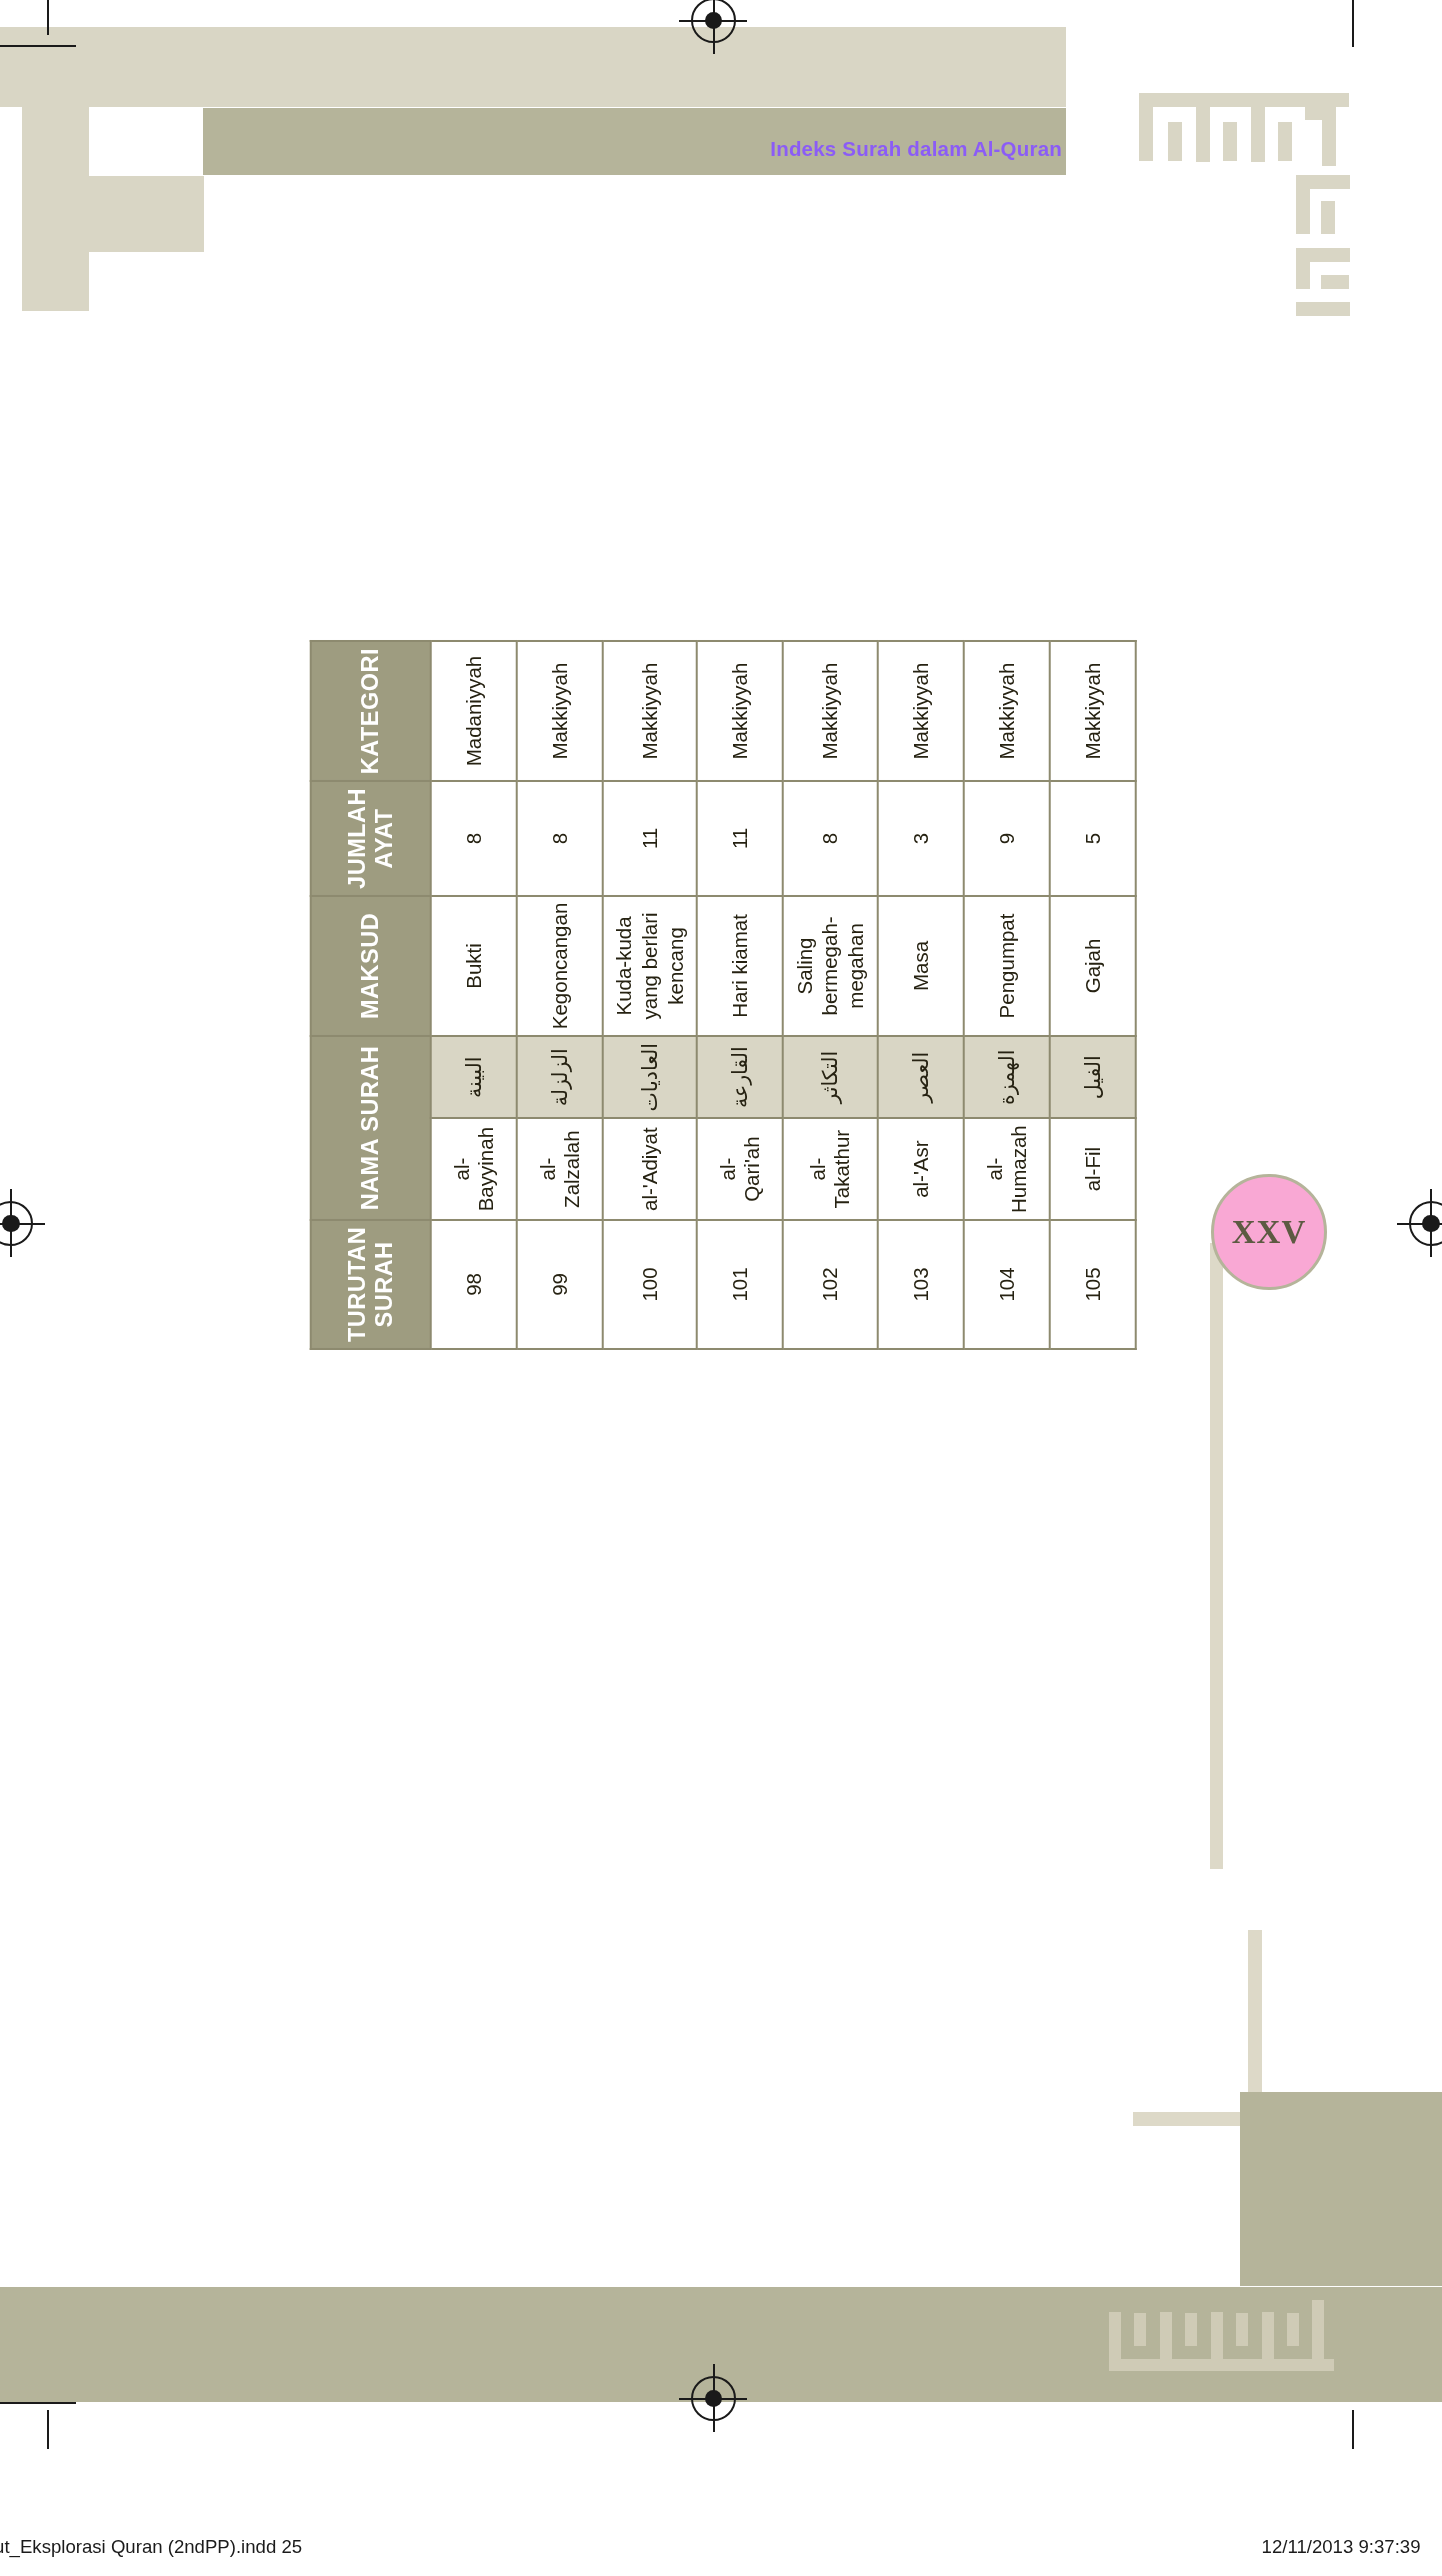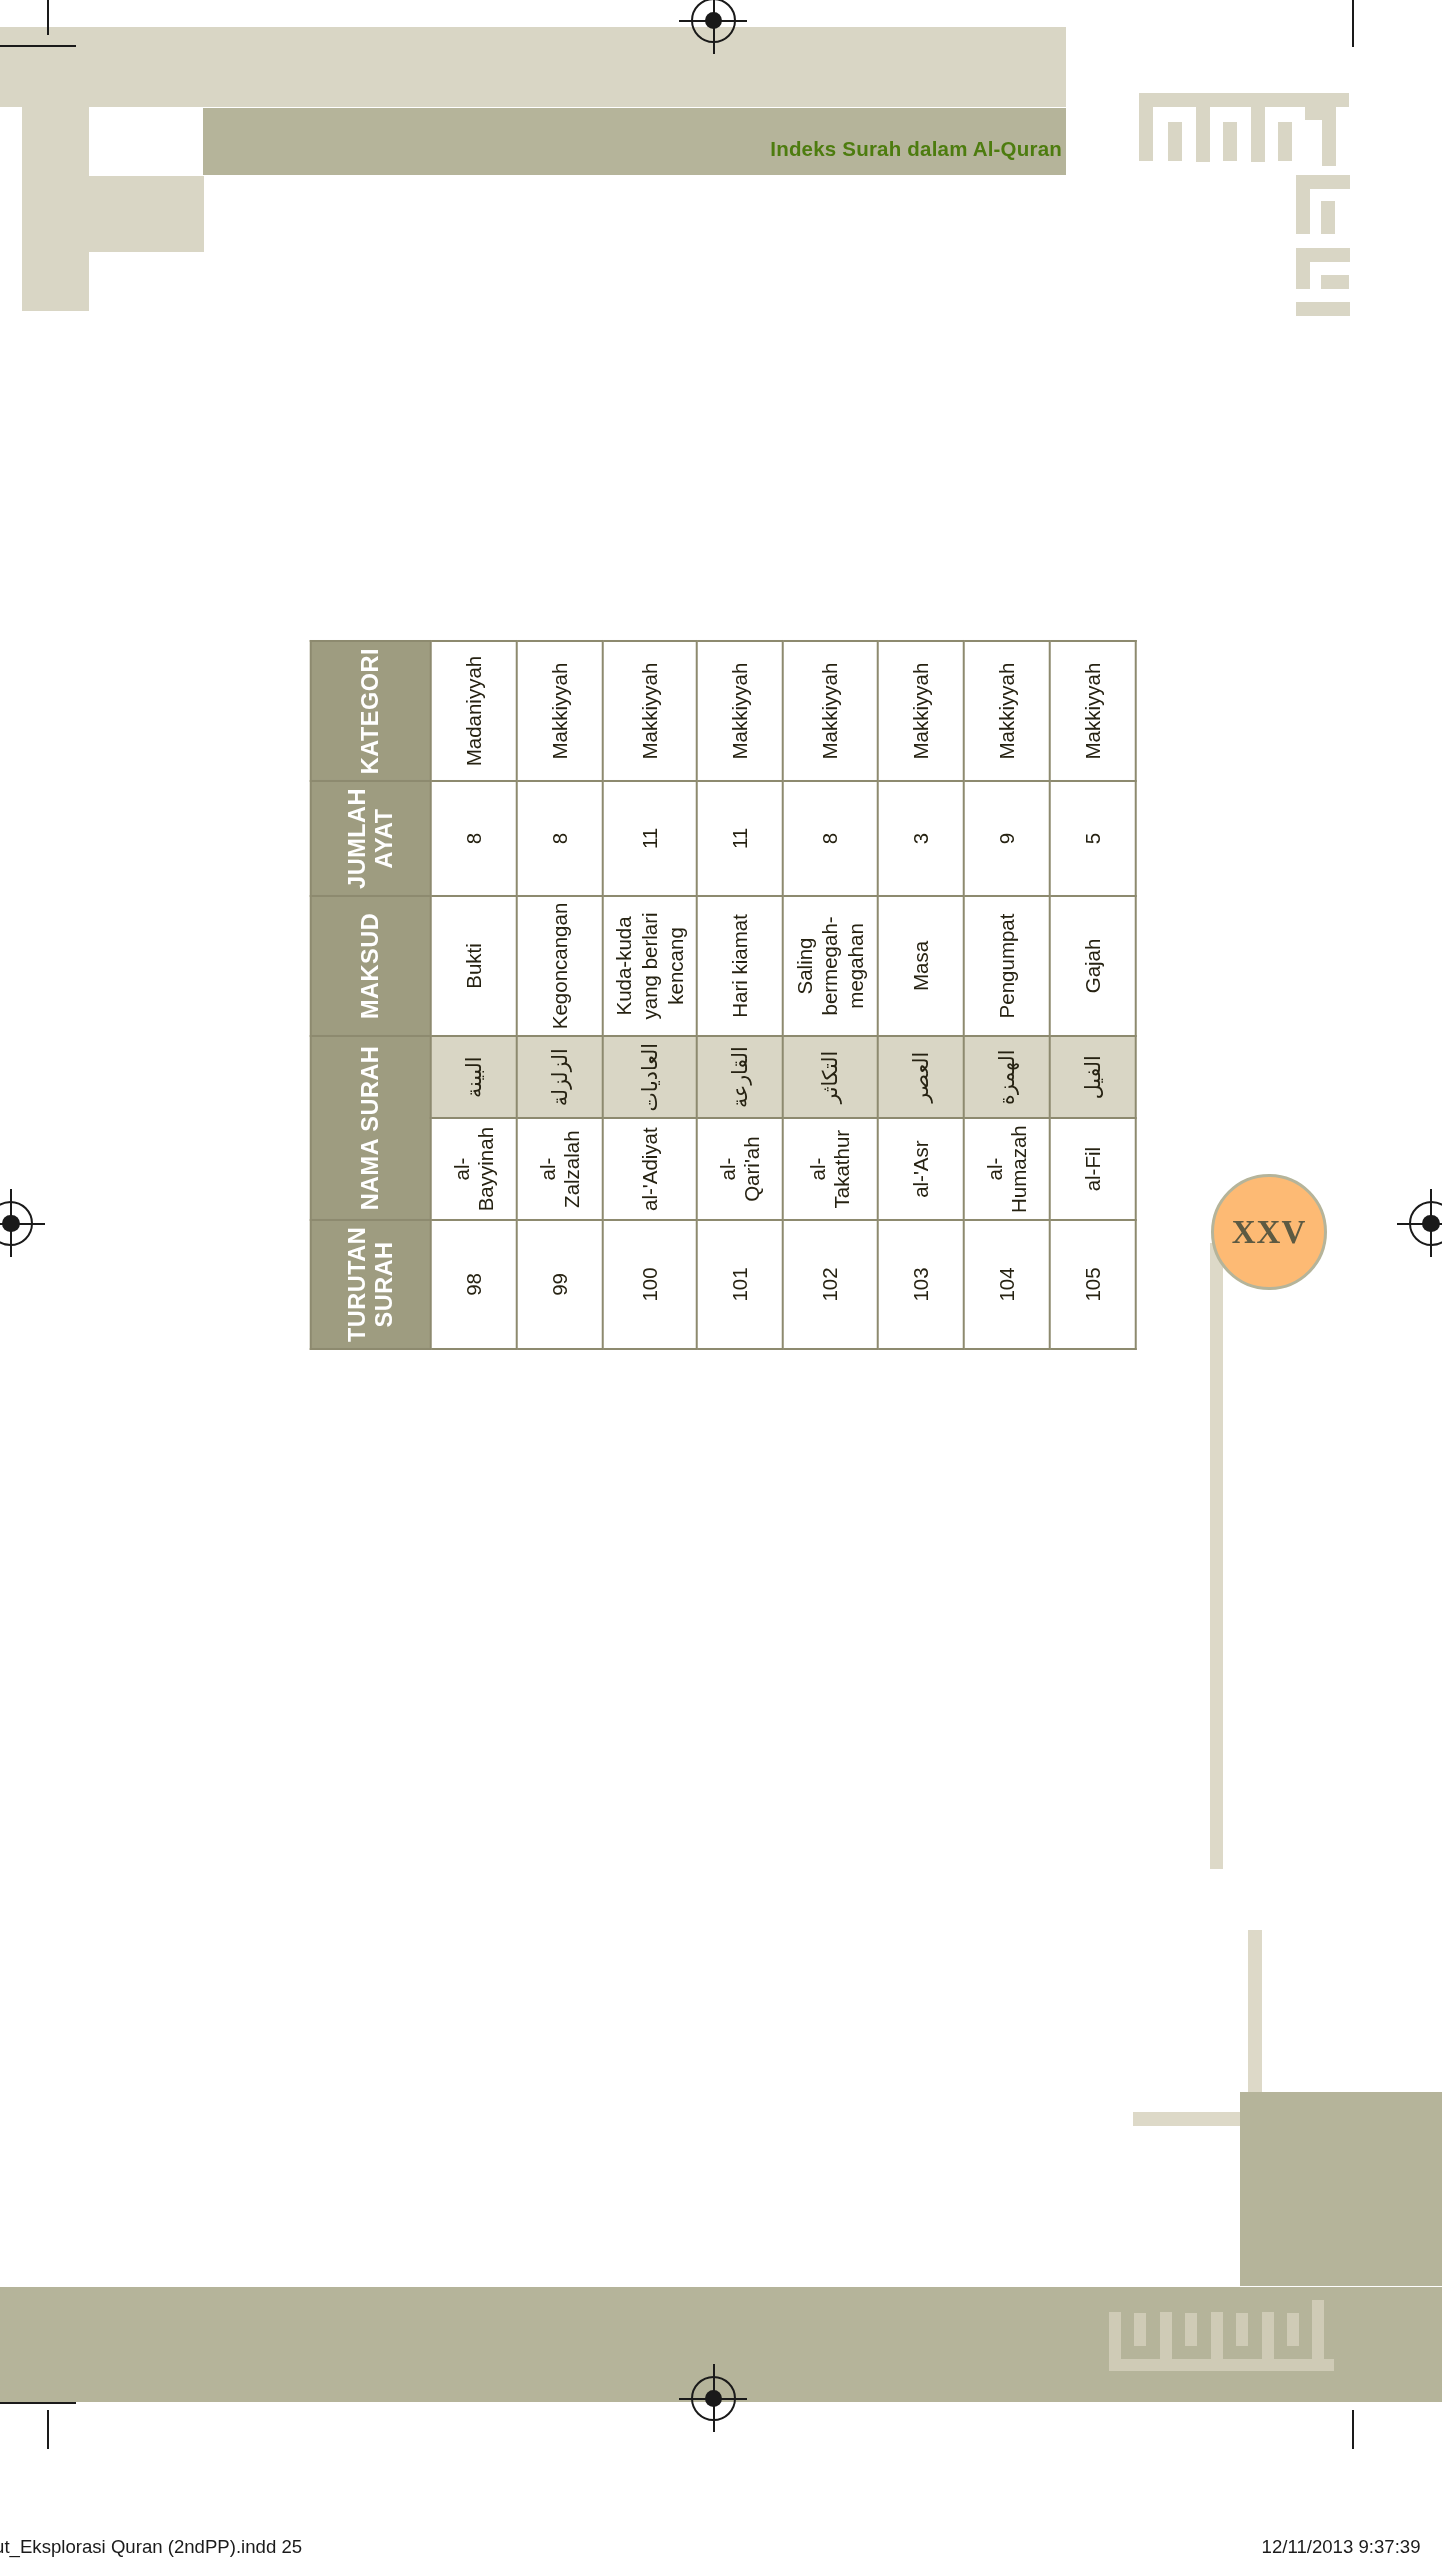--- a/index.html
+++ b/index.html
@@ -70,21 +70,21 @@
     position: absolute;
     left: 21.5px; top: 176px;
     width: 182px; height: 76px;
     background: #d9d6c5;
   }
   .header-title {
     position: absolute;
     right: 380px; top: 137px;
     font-size: 20.5px;
     font-weight: bold;
-    color: #4d7c0f;
+    color: #8b5cf6;
     letter-spacing: 0.2px;
   }
 
   
   .kufic {
     position: absolute;
     color: #d9d6c5;
     font-size: 14.7px;
     line-height: 1;
     letter-spacing: 1px;
@@ -128,21 +128,21 @@
   }
   .kufic-br i { position: absolute; background: #cfcbb6; display: block; }
 
   
   .medallion {
     position: absolute;
     right: 115px; top: 1174px;
     width: 110px; height: 110px;
     border-radius: 50%;
     border: 3.9px solid #b5b49a;
-    background: #fdba74;
+    background: #f9a8d4;
     display: flex;
     align-items: center;
     justify-content: center;
   }
   .medallion span {
     font-family: "Liberation Serif", serif;
     font-weight: bold;
     font-size: 33px;
     color: #5d5a42;
     letter-spacing: 1px;

